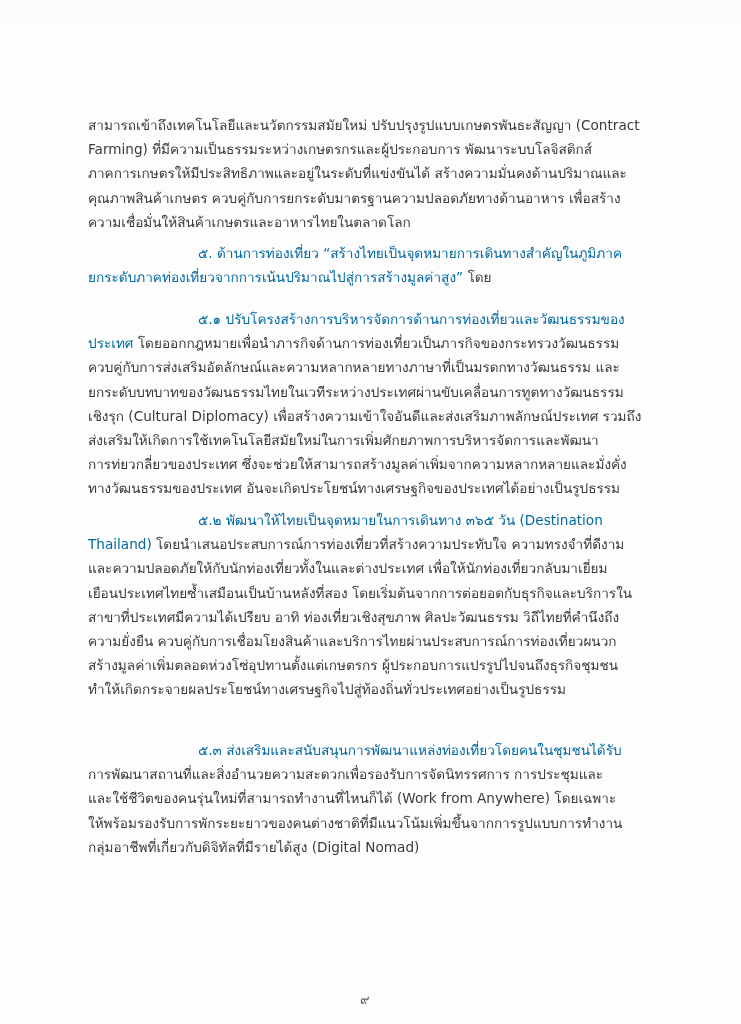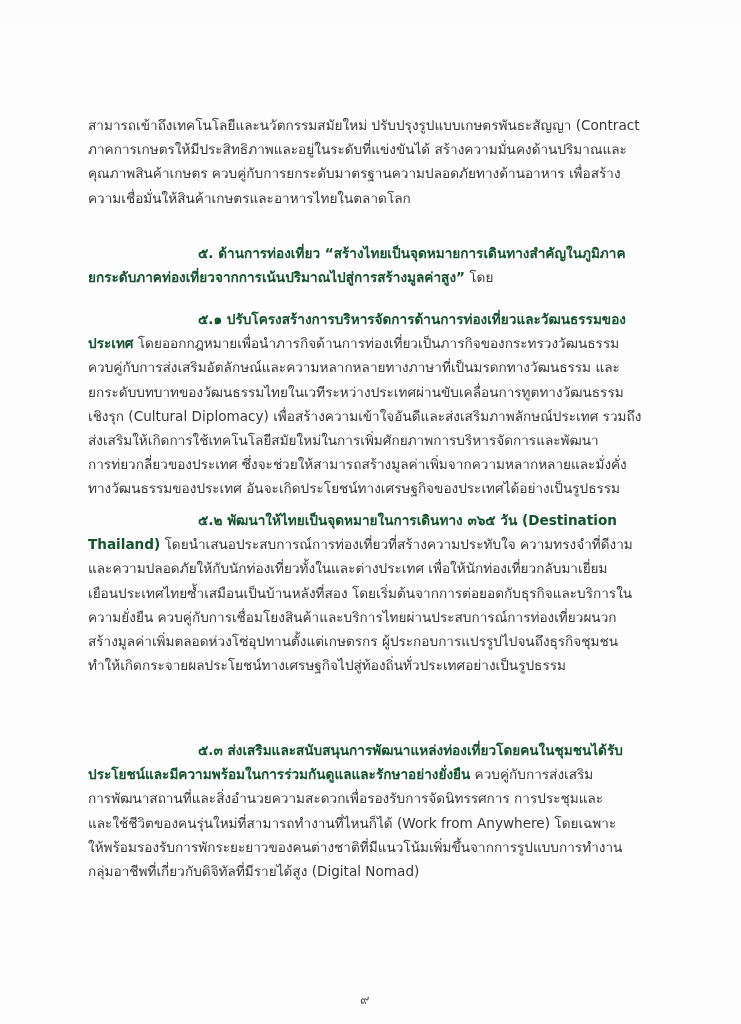--- a/index.html
+++ b/index.html
@@ -4,31 +4,32 @@
 <style>
   html, body { margin:0; padding:0; }
   body {
     width:741px; height:1024px; background:#fbfbfb; position:relative; overflow:hidden;
     font-family: "DejaVu Sans", "Liberation Sans", sans-serif;
     color:#3a3a3a;
   }
   .page { position:absolute; left:0; top:0; width:741px; height:1024px; background:#fdfdfd;margin-top:24px; }
   .para { position:absolute; left:88px; width:586px; font-size:13.6px; line-height:24.2px; text-align:justify; text-align-last:left; }
   .line { display:block; white-space:nowrap; }
-  .b { font-weight:bold; color:#14532d; }
+  .b { font-weight:normal; color:#0369a1; }
   .indent { padding-left:110px; }
   .pnum { position:absolute; left:360px; top:965px; font-size:13px; color:#555; }
 </style>
 </head>
 <body>
 
 <div class="page">
 
   <div class="para" style="top:89px;">
     <span class="line">สามารถเข้าถึงเทคโนโลยีและนวัตกรรมสมัยใหม่ ปรับปรุงรูปแบบเกษตรพันธะสัญญา (Contract</span>
+    <span class="line">Farming) ที่มีความเป็นธรรมระหว่างเกษตรกรและผู้ประกอบการ พัฒนาระบบโลจิสติกส์</span>
     <span class="line">ภาคการเกษตรให้มีประสิทธิภาพและอยู่ในระดับที่แข่งขันได้ สร้างความมั่นคงด้านปริมาณและ</span>
     <span class="line">คุณภาพสินค้าเกษตร ควบคู่กับการยกระดับมาตรฐานความปลอดภัยทางด้านอาหาร เพื่อสร้าง</span>
     <span class="line">ความเชื่อมั่นให้สินค้าเกษตรและอาหารไทยในตลาดโลก</span>
   </div>
 
   <div class="para" style="top:217px;">
     <span class="line indent b">๕.  ด้านการท่องเที่ยว “สร้างไทยเป็นจุดหมายการเดินทางสำคัญในภูมิภาค</span>
     <span class="line"><span class="b">ยกระดับภาคท่องเที่ยวจากการเน้นปริมาณไปสู่การสร้างมูลค่าสูง”</span><span> โดย</span></span>
   </div>
 
@@ -41,28 +42,28 @@
     <span class="line">ส่งเสริมให้เกิดการใช้เทคโนโลยีสมัยใหม่ในการเพิ่มศักยภาพการบริหารจัดการและพัฒนา</span>
     <span class="line">การท่ยวกลี่ยวของประเทศ ซึ่งจะช่วยให้สามารถสร้างมูลค่าเพิ่มจากความหลากหลายและมั่งคั่ง</span>
     <span class="line">ทางวัฒนธรรมของประเทศ อันจะเกิดประโยชน์ทางเศรษฐกิจของประเทศได้อย่างเป็นรูปธรรม</span>
   </div>
 
   <div class="para" style="top:484px;">
     <span class="line indent b">๕.๒  พัฒนาให้ไทยเป็นจุดหมายในการเดินทาง ๓๖๕ วัน (Destination</span>
     <span class="line"><span class="b">Thailand)</span><span> โดยนำเสนอประสบการณ์การท่องเที่ยวที่สร้างความประทับใจ ความทรงจำที่ดีงาม</span></span>
     <span class="line">และความปลอดภัยให้กับนักท่องเที่ยวทั้งในและต่างประเทศ เพื่อให้นักท่องเที่ยวกลับมาเยี่ยม</span>
     <span class="line">เยือนประเทศไทยซ้ำเสมือนเป็นบ้านหลังที่สอง โดยเริ่มต้นจากการต่อยอดกับธุรกิจและบริการใน</span>
+    <span class="line">สาขาที่ประเทศมีความได้เปรียบ อาทิ ท่องเที่ยวเชิงสุขภาพ ศิลปะวัฒนธรรม วิถีไทยที่คำนึงถึง</span>
     <span class="line">ความยั่งยืน ควบคู่กับการเชื่อมโยงสินค้าและบริการไทยผ่านประสบการณ์การท่องเที่ยวผนวก</span>
     <span class="line">สร้างมูลค่าเพิ่มตลอดห่วงโซ่อุปทานตั้งแต่เกษตรกร ผู้ประกอบการแปรรูปไปจนถึงธุรกิจชุมชน</span>
     <span class="line">ทำให้เกิดกระจายผลประโยชน์ทางเศรษฐกิจไปสู่ท้องถิ่นทั่วประเทศอย่างเป็นรูปธรรม</span>
   </div>
 
   <div class="para" style="top:714px;">
     <span class="line indent b">๕.๓  ส่งเสริมและสนับสนุนการพัฒนาแหล่งท่องเที่ยวโดยคนในชุมชนได้รับ</span>
-    <span class="line"><span class="b">ประโยชน์และมีความพร้อมในการร่วมกันดูแลและรักษาอย่างยั่งยืน</span><span> ควบคู่กับการส่งเสริม</span></span>
     <span class="line">การพัฒนาสถานที่และสิ่งอำนวยความสะดวกเพื่อรองรับการจัดนิทรรศการ การประชุมและ</span>
     <span class="line">และใช้ชีวิตของคนรุ่นใหม่ที่สามารถทำงานที่ไหนก็ได้ (Work from Anywhere) โดยเฉพาะ</span>
     <span class="line">ให้พร้อมรองรับการพักระยะยาวของคนต่างชาติที่มีแนวโน้มเพิ่มขึ้นจากการรูปแบบการทำงาน</span>
     <span class="line">กลุ่มอาชีพที่เกี่ยวกับดิจิทัลที่มีรายได้สูง (Digital Nomad)</span>
   </div>
 
   <div class="pnum">๙</div>
 </div>
 
 </body></html>

